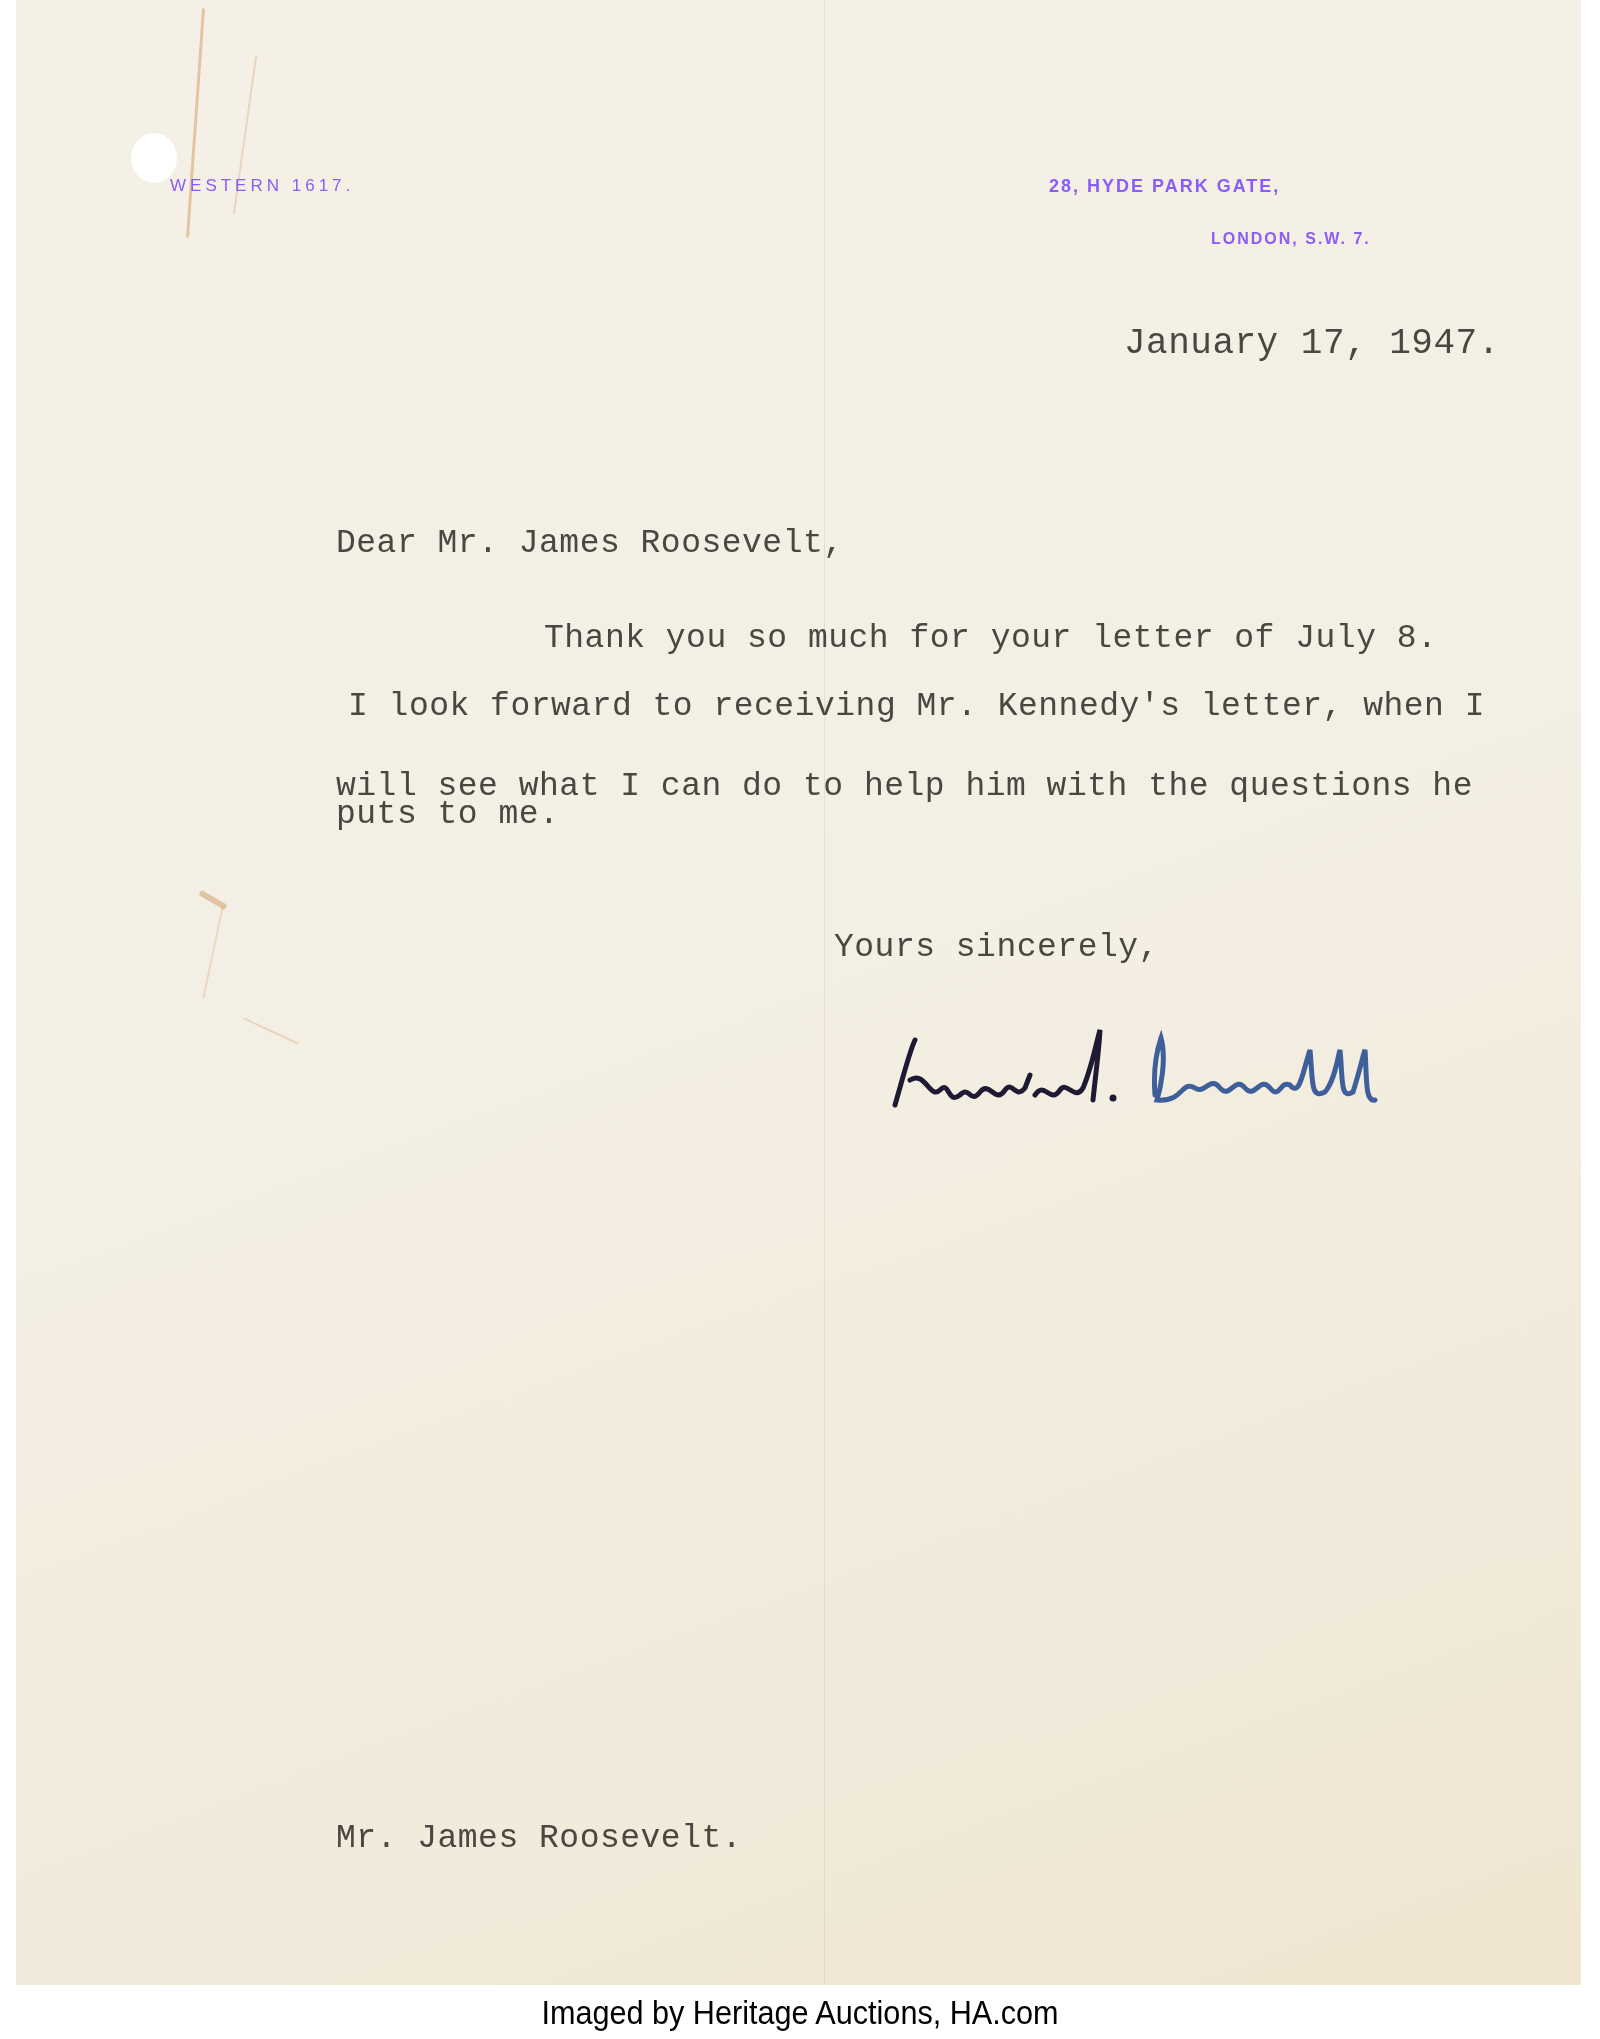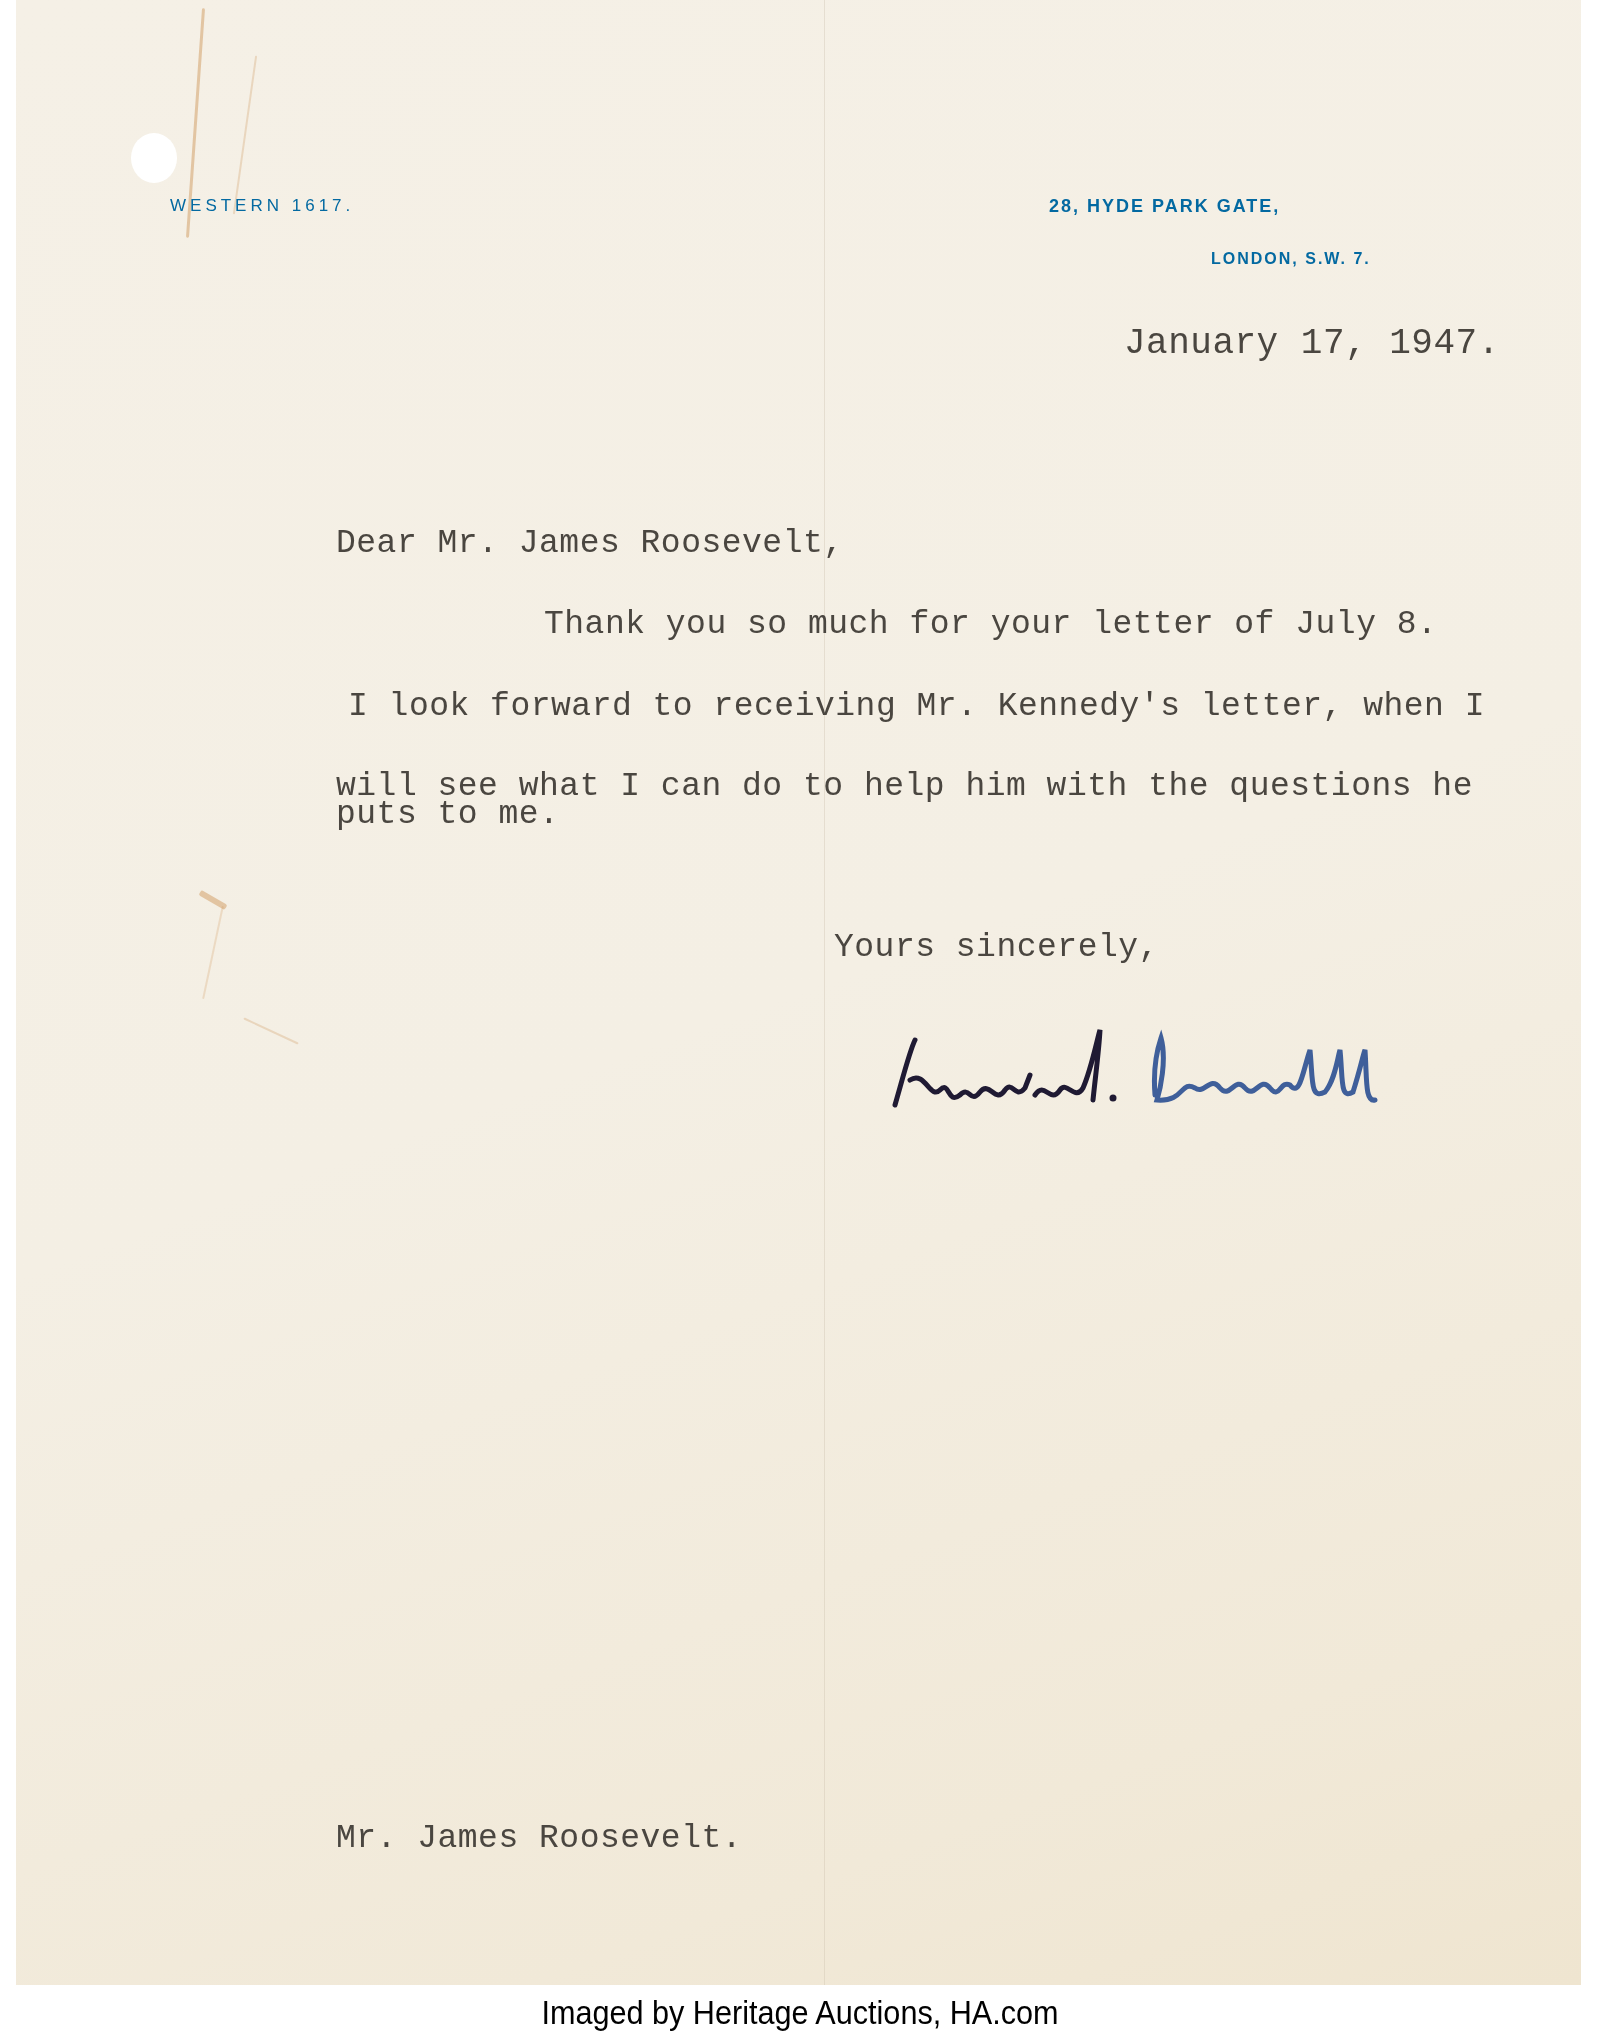--- a/index.html
+++ b/index.html
@@ -9,32 +9,32 @@
     background: linear-gradient(160deg, #f5f0e6 0%, #f4efe4 50%, #f1e9d8 85%, #efe5d0 100%);
   }
   .fold { position: absolute; left: 808px; top: 0; width: 1px; height: 1985px; background: rgba(200,190,170,0.35); }
   .stain { position: absolute; background: rgba(205,145,80,0.45); border-radius: 2px; }
   .punch-hole {
     position: absolute; left: 131px; top: 133px; width: 46px; height: 50px;
     border-radius: 50%; background: #ffffff;
   }
   .letterhead {
     position: absolute; font-family: "Liberation Sans", sans-serif; font-weight: bold;
-    color: #0369a1; letter-spacing: 3px; margin-top: 20px;
+    color: #8b5cf6; letter-spacing: 3px;
   }
   .phone { left: 170px; top: 176px; font-size: 17px; font-weight: normal; letter-spacing: 4px; }
   .addr1 { left: 1049px; top: 176px; font-size: 18px; letter-spacing: 2px; }
   .addr2 { left: 1211px; top: 230px; font-size: 16px; letter-spacing: 2px; }
   .typed {
     position: absolute; font-family: "Liberation Mono", monospace; color: #4a4640;
     font-size: 33px; white-space: pre; letter-spacing: 0.5px;
   }
   .date { left: 1124px; top: 323px; font-size: 36px; }
   .salutation { left: 336px; top: 525px; }
-  .line1 { left: 544px; top: 606px; }
+  .line1 { left: 544px; top: 620px; }
   .line2 { left: 348px; top: 688px; }
   .line3 { left: 336px; top: 768px; }
   .line4 { left: 336px; top: 796px; }
   .closing { left: 834px; top: 929px; }
   .signature { position: absolute; left: 885px; top: 1010px; width: 600px; height: 110px; }
   .addressee { left: 336px; top: 1820px; }
   .footer {
     position: absolute; left: 0; width: 1600px; top: 1993px; text-align: center;
     font-family: "Liberation Sans", sans-serif; font-size: 34px; color: #000;
     transform: scaleX(0.9); transform-origin: center;

